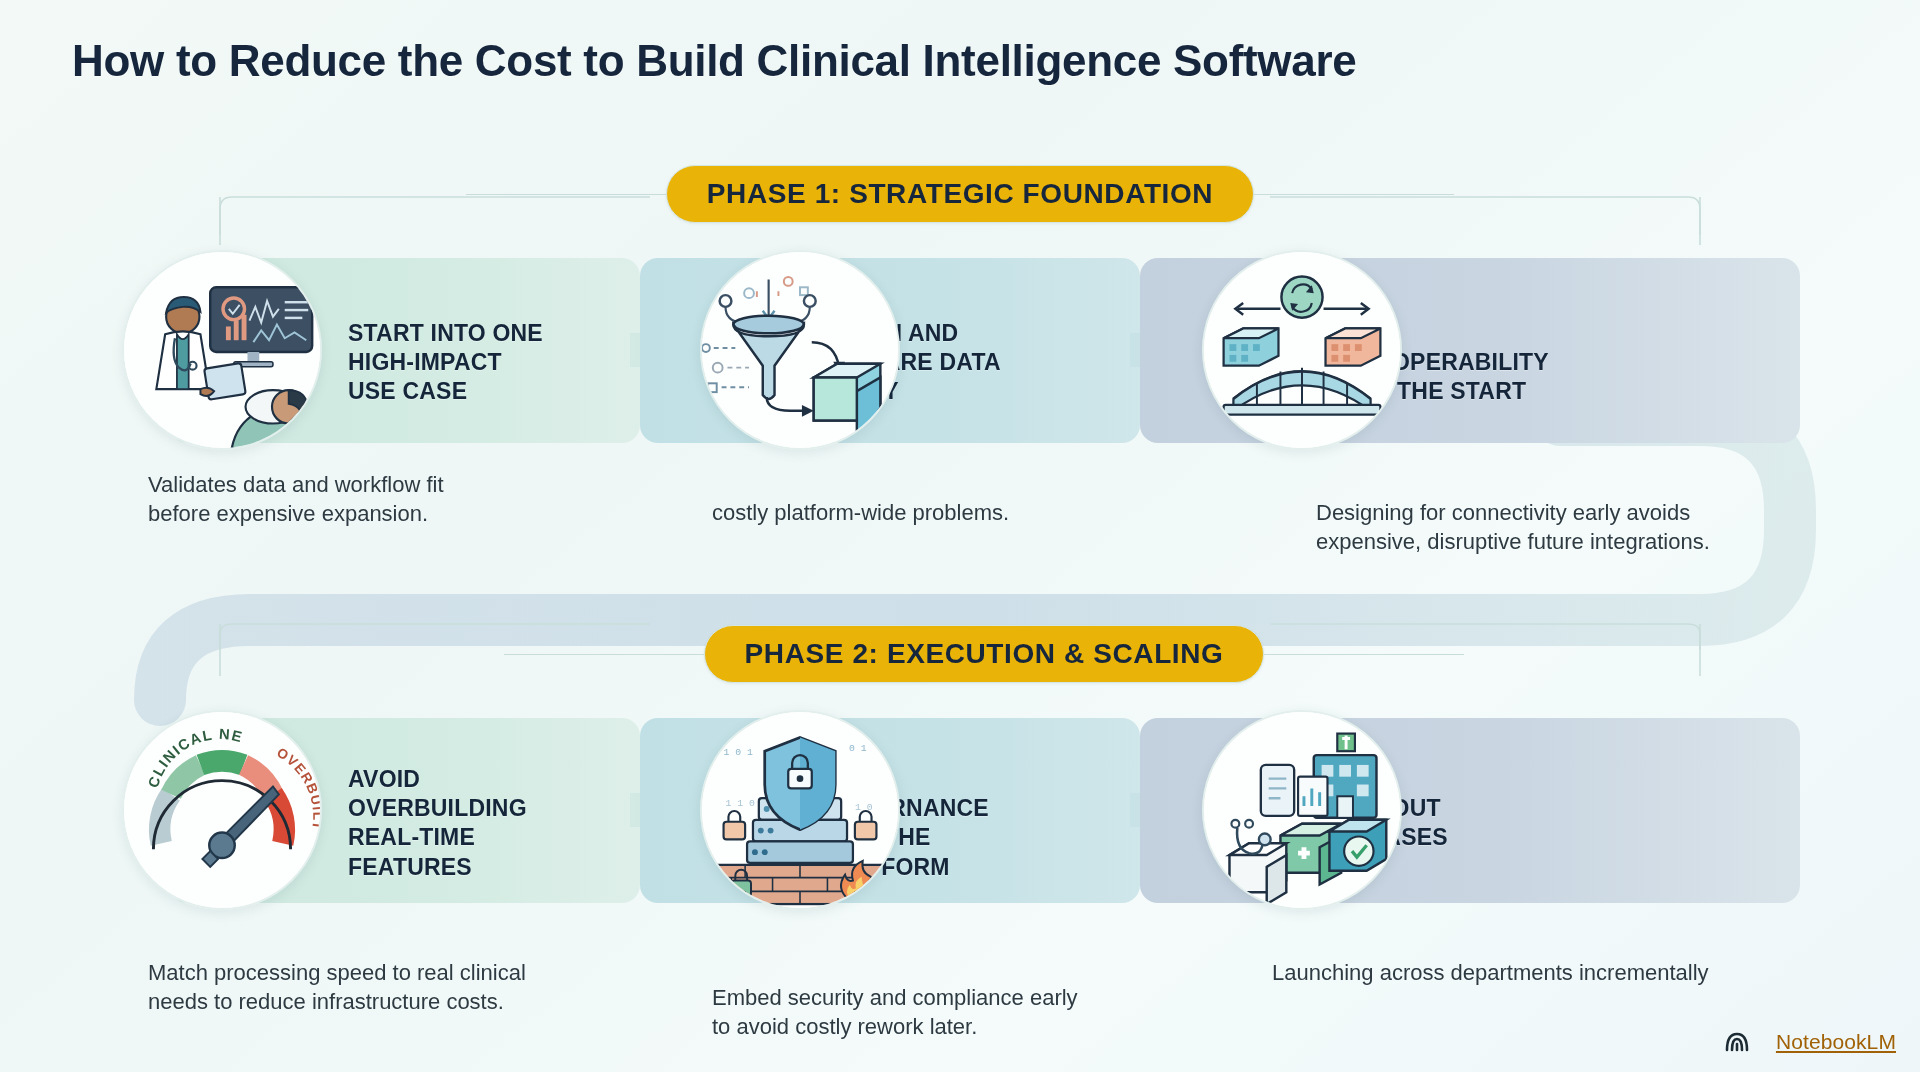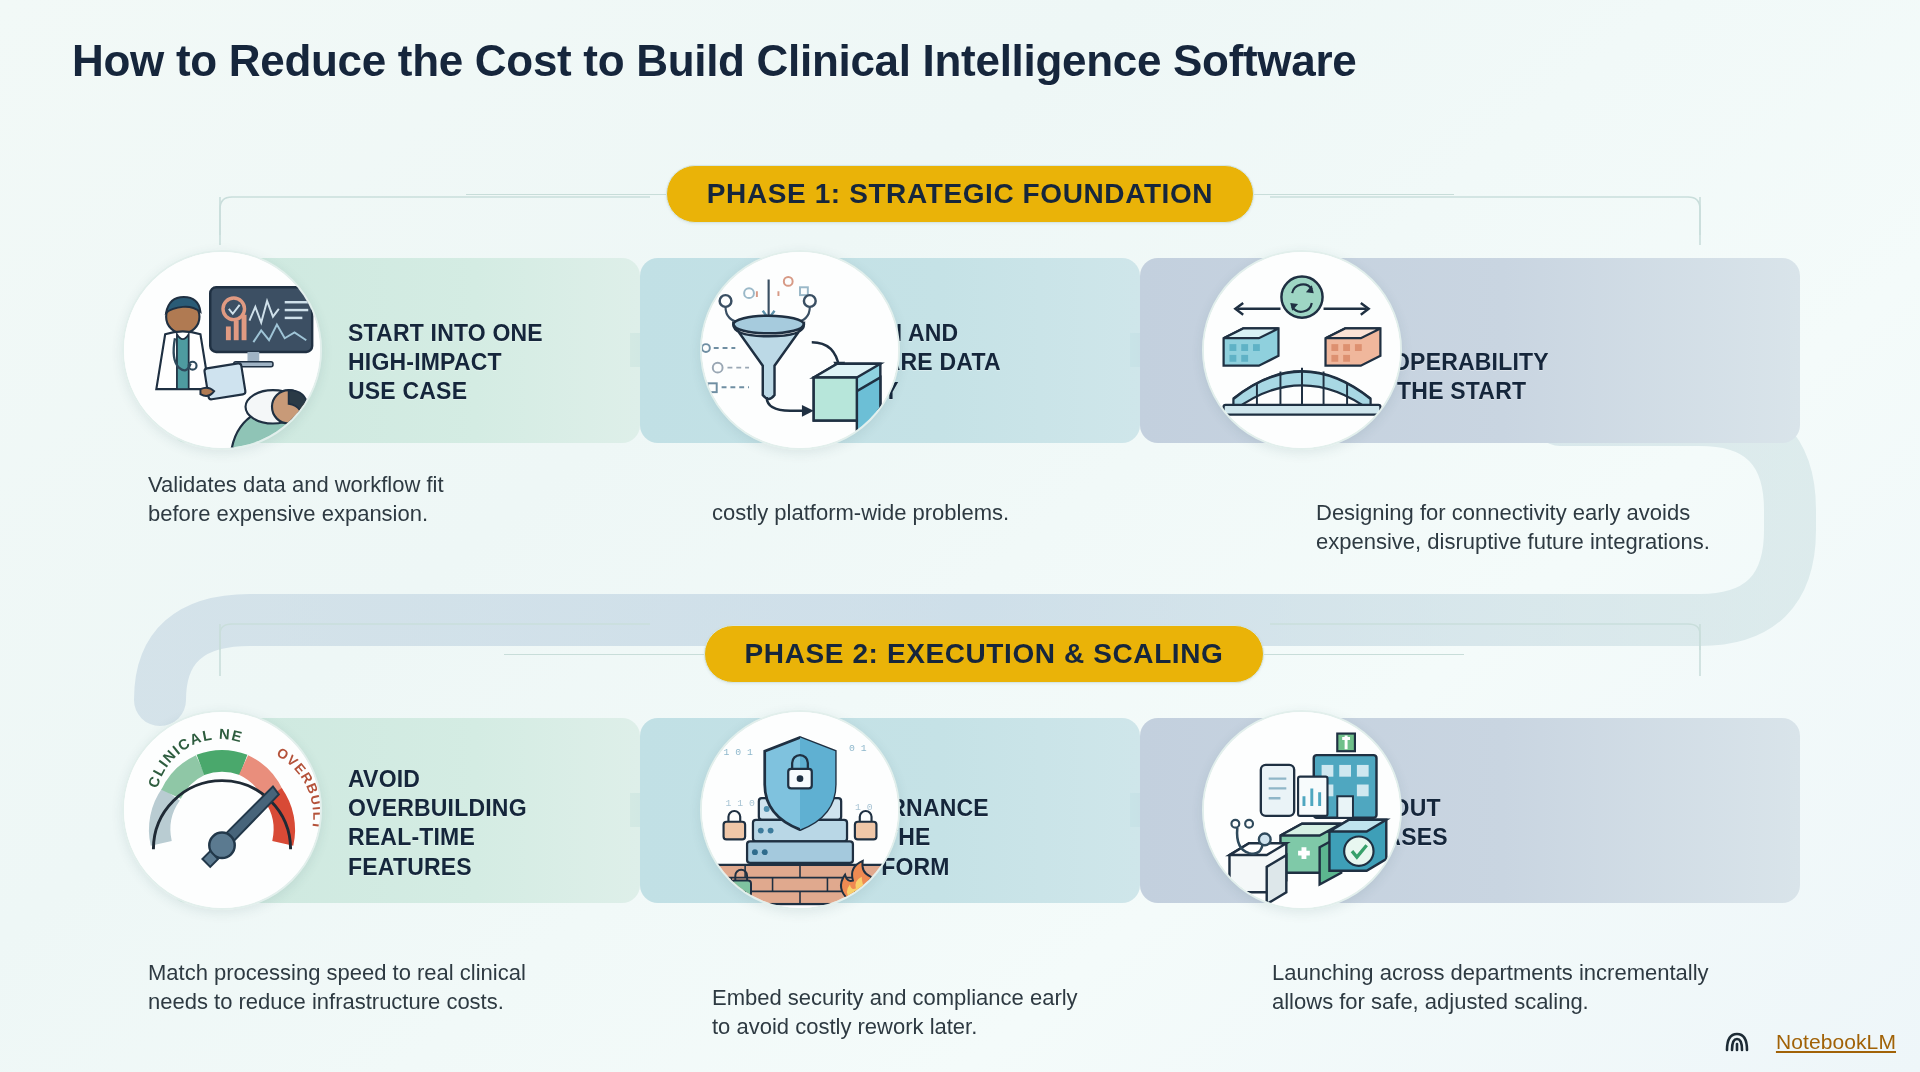--- a/index.html
+++ b/index.html
@@ -418,21 +418,20 @@
   <div class="caption" style="left:148px;top:958px;width:440px;">
     <div>Match processing speed to real clinical</div>
     <div>needs to reduce infrastructure costs.</div>
   </div>
   <div class="caption" style="left:712px;top:958px;width:450px;margin-top:25px;">
     <div>Embed security and compliance early</div>
     <div>to avoid costly rework later.</div>
   </div>
   <div class="caption" style="left:1272px;top:958px;width:540px;">
     <div>Launching across departments incrementally</div>
-    <div>allows for safe, adjusted scaling.</div>
   </div>
 
   <div class="watermark">
     <svg width="26" height="22" viewBox="0 0 26 22">
       <path d="M3,19 Q3,3 13,3 Q23,3 23,19" fill="none" stroke="#1d2b35" stroke-width="2.6" stroke-linecap="round"></path>
       <path d="M8,19 Q8,8 13,8 Q18,8 18,19" fill="none" stroke="#1d2b35" stroke-width="2.6" stroke-linecap="round"></path>
       <path d="M13,19 V13" fill="none" stroke="#1d2b35" stroke-width="2.6" stroke-linecap="round"></path>
     </svg>
     <span>NotebookLM</span>
   </div>

